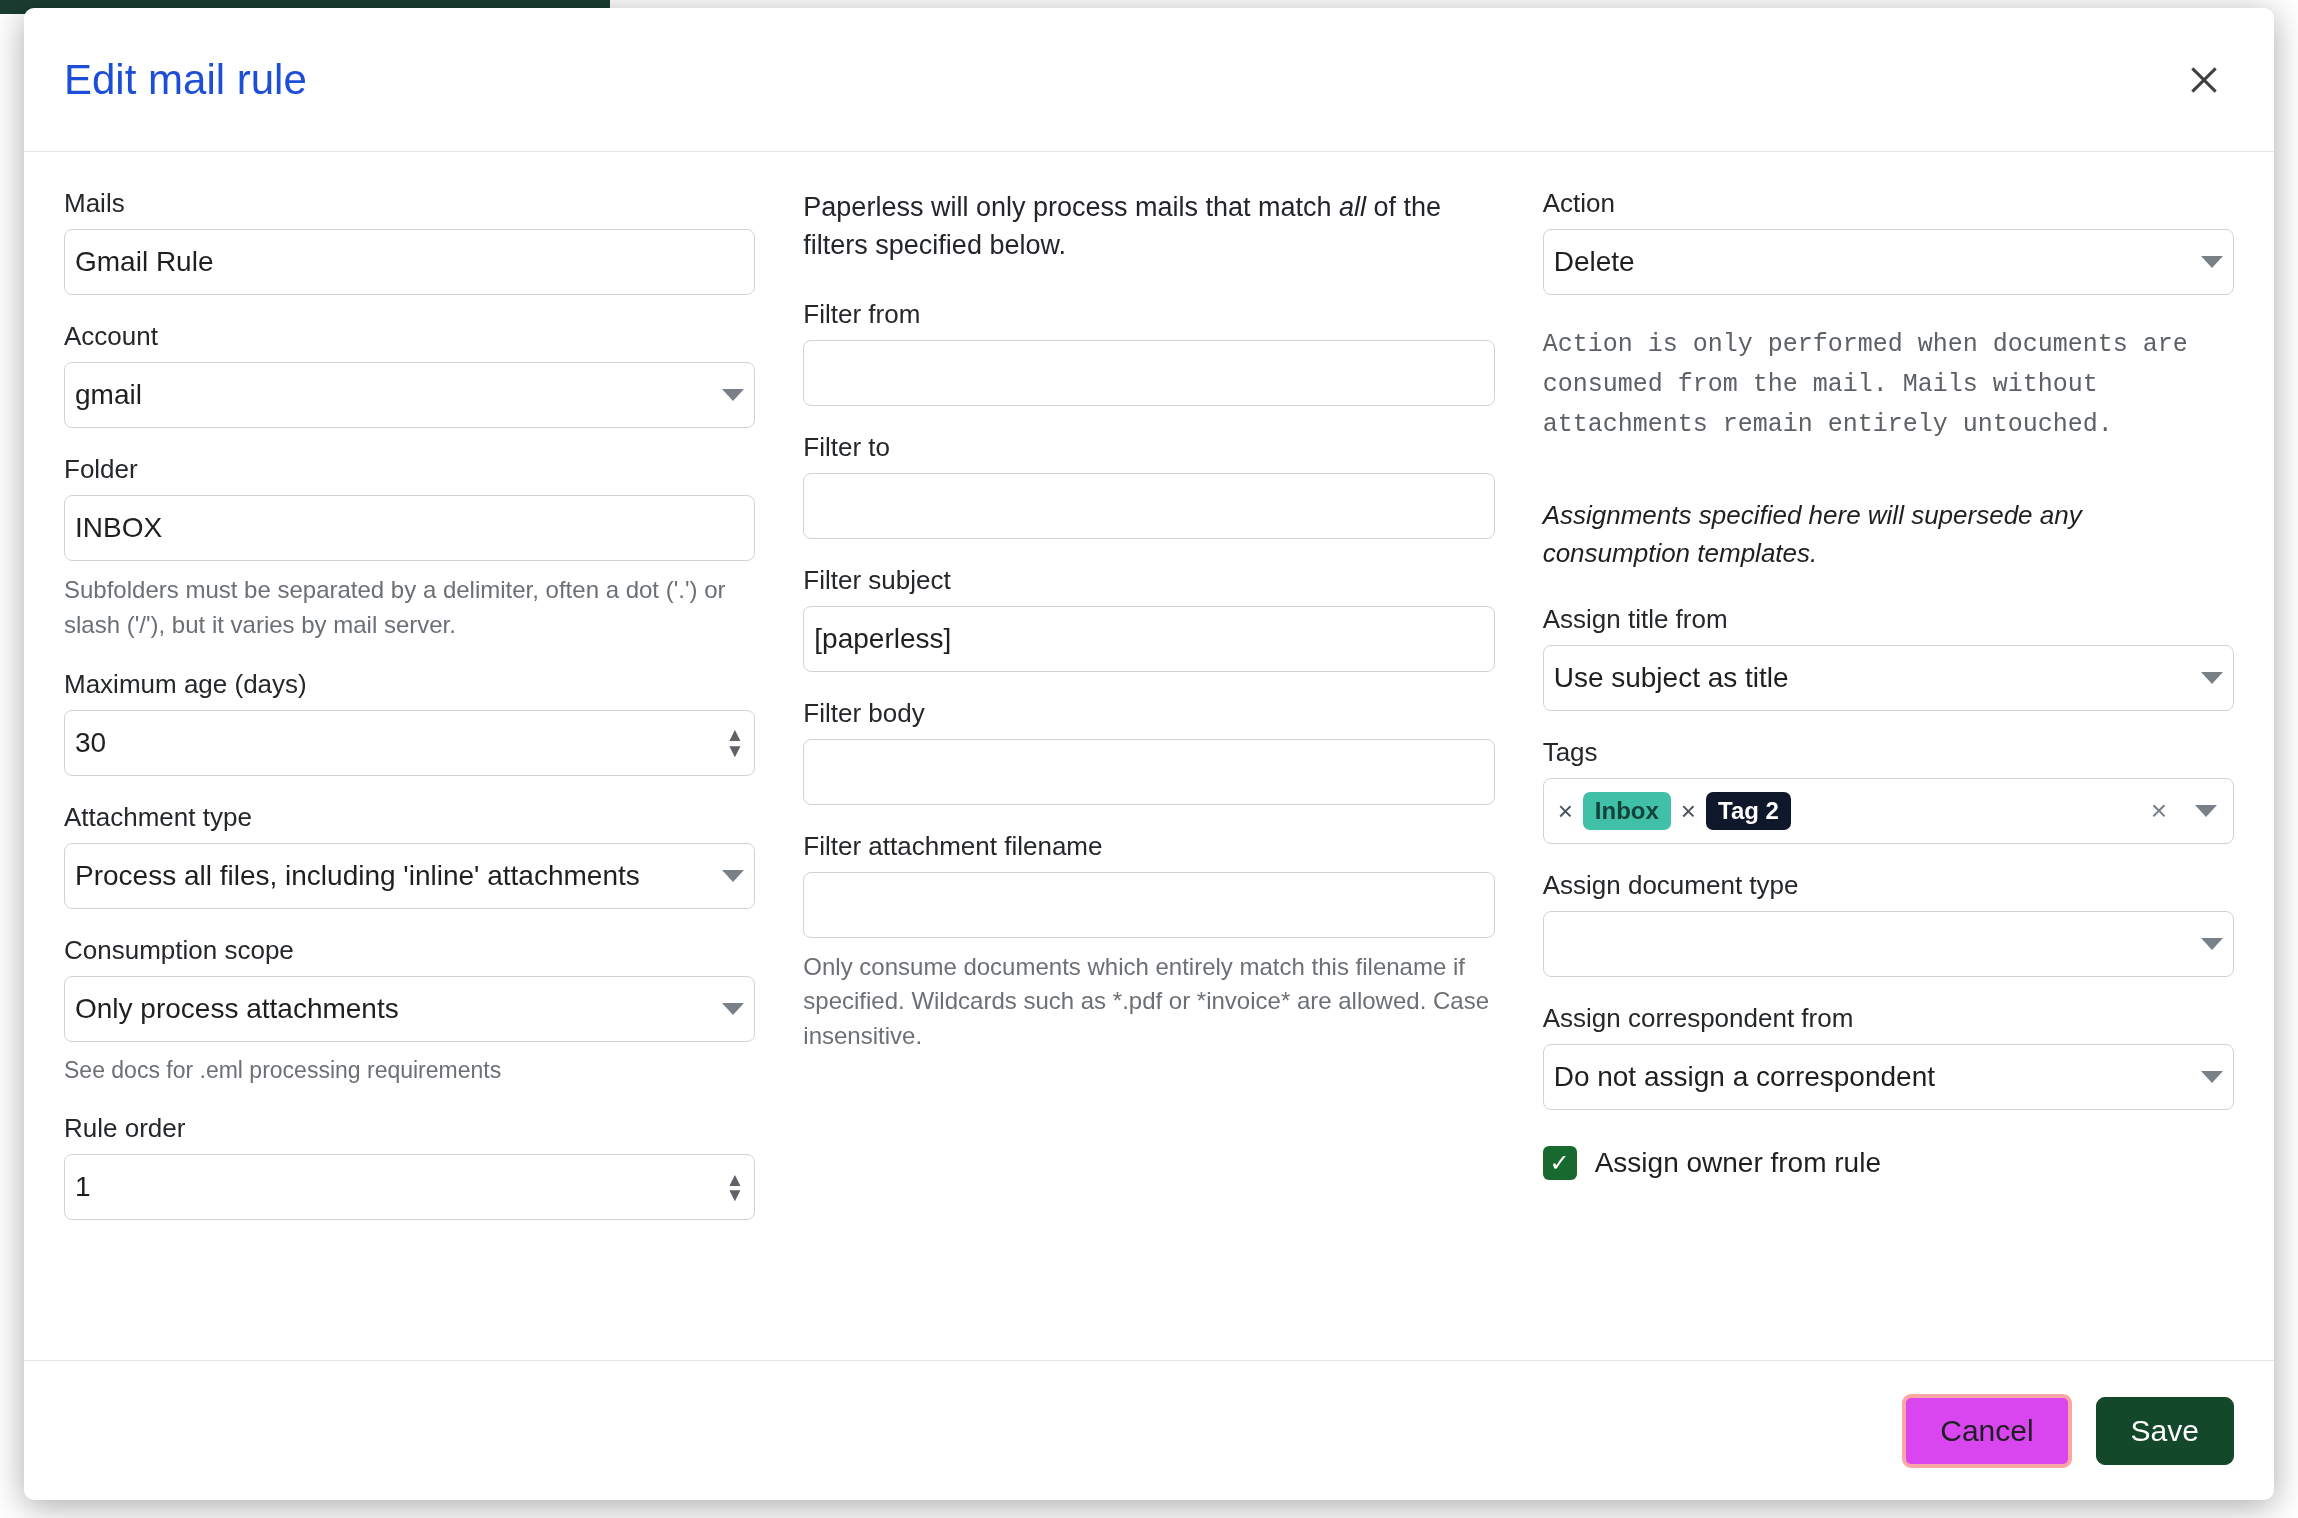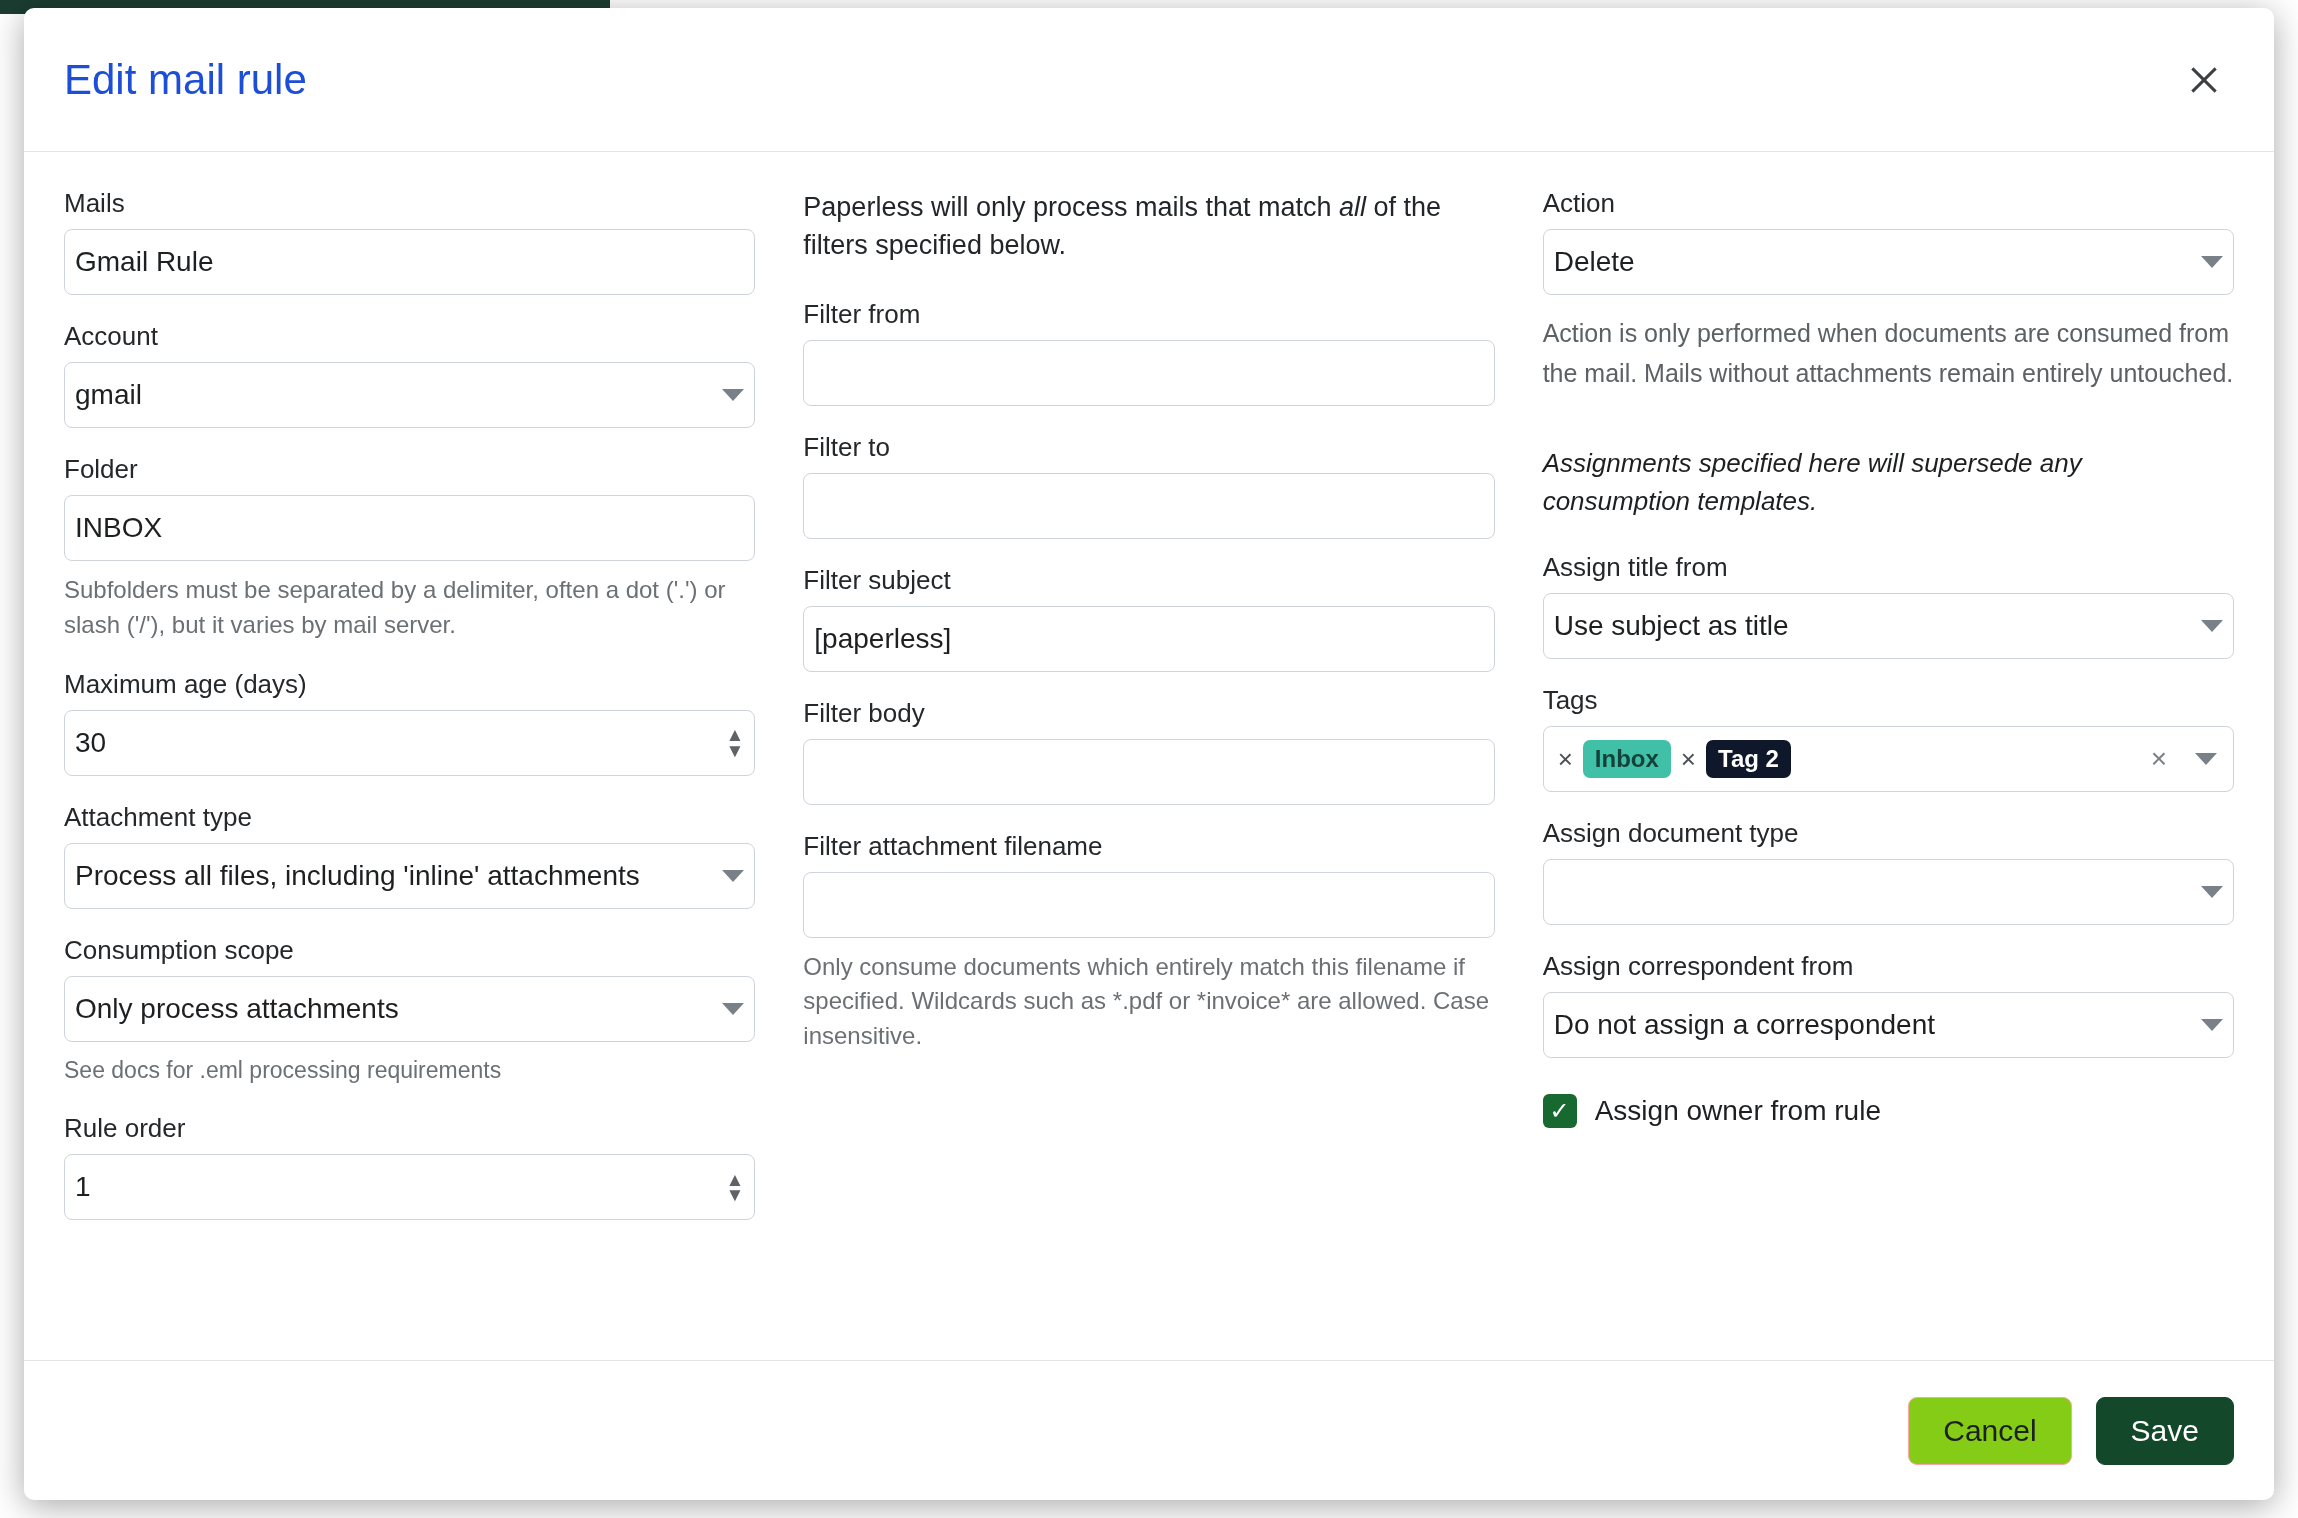--- a/index.html
+++ b/index.html
@@ -127,21 +127,22 @@
     font-size: 26px;
     color: #1d1f21;
     font-style: italic;
     line-height: 1.45;
     margin: 52px 0 32px 0;
   }
   .action-hint {
     font-size: 25px;
     color: #5c6166;
     line-height: 1.6;
-    margin-top: 18px;
+    margin-top: 30px;
+    font-family: Liberation Mono, monospace;
   }
 
   
   .tags-control {
     min-height: 66px;
     display: flex;
     align-items: center;
     gap: 10px;
     padding: 0 10px 0 14px;
   }
@@ -191,22 +192,22 @@
     padding: 0 40px;
   }
   .btn {
     font-size: 30px;
     border-radius: 9px;
     padding: 16px 34px;
     cursor: pointer;
     font-family: "Liberation Sans", sans-serif;
   }
   .btn-cancel {
-    background: #84cc16;
-    border: 1px solid #fca5a5;
+    background: #d946ef;
+    border: 4px solid #fca5a5;
     color: #1d1f21;
   }
   .btn-save {
     background: #14482b;
     border: 1px solid #14482b;
     color: #ffffff;
   }
 </style>
 </head>
 <body>

